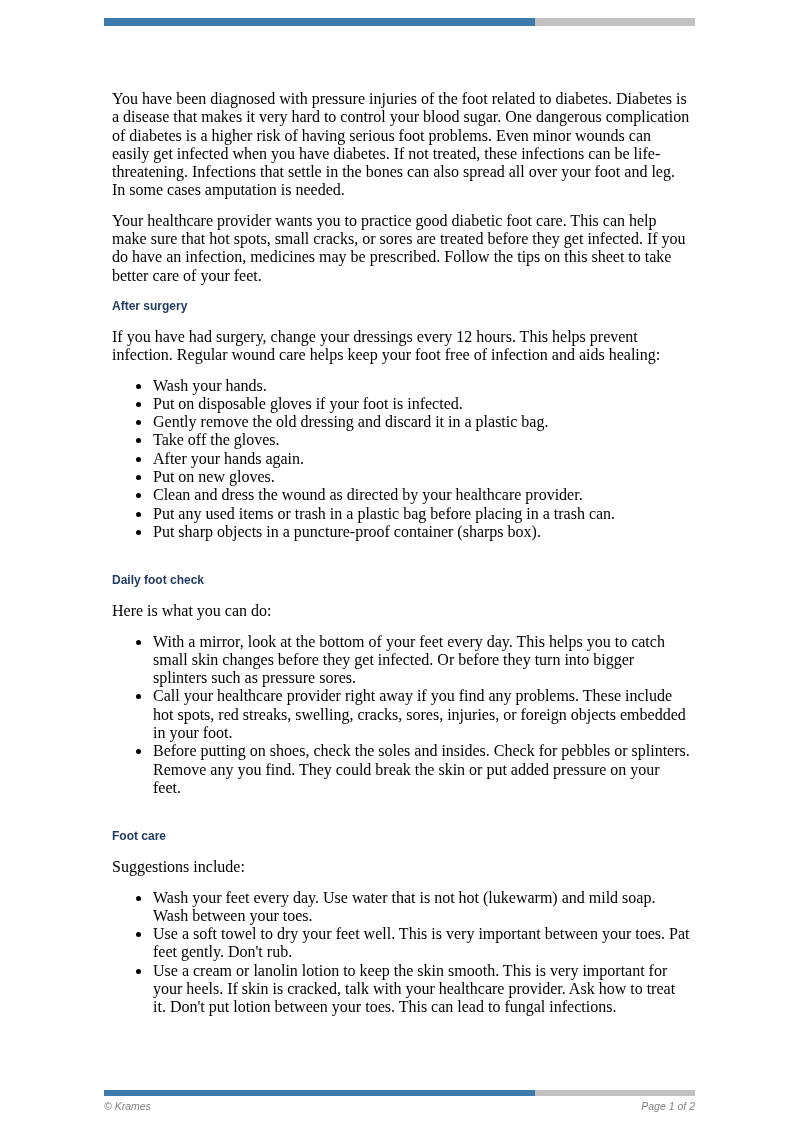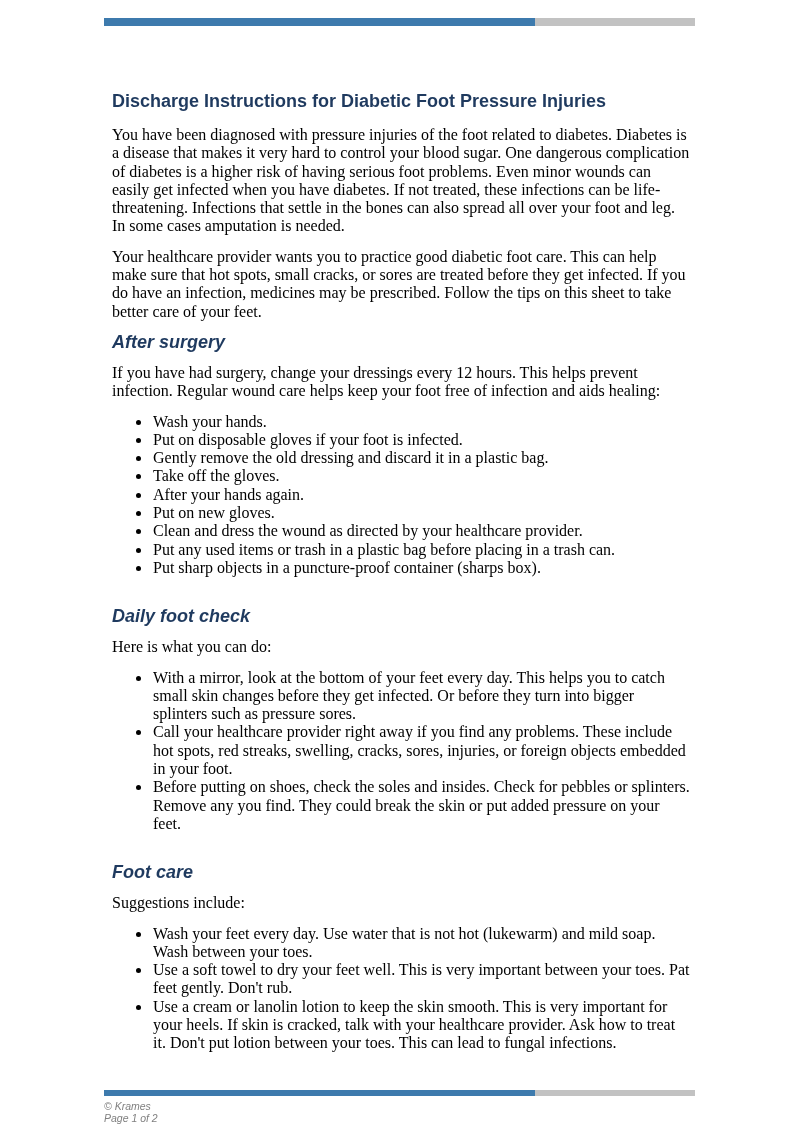--- a/index.html
+++ b/index.html
@@ -39,25 +39,24 @@
     color: var(--heading-navy, #1f3a5f);
     margin: 0 0 14px 0;
   }
   p.body-text {
     margin: 0 0 12px 0;
     font-family: Liberation Serif, serif;
   }
   h2.section-heading {
     font-family: "Liberation Sans", sans-serif;
     font-weight: bold;
-    font-size: 18px;
+    font-size: 12px;
     line-height: 19px;
     color: var(--heading-navy, #1f3a5f);
     margin: 3px 0 12px 0;
-    font-style: italic;
   }
   ul.bullet-list {
     margin: 0 0 30px 0;
     padding-left: 40px;
   }
   ul.bullet-list li {
     margin: 0;
     padding-left: 1px;
   }
   .footer-row {
@@ -65,34 +64,32 @@
     left: 104px;
     top: 1100px;
     width: 591px;
     display: flex;
     justify-content: space-between;
     font-family: "Liberation Sans", sans-serif;
     font-style: italic;
     font-size: 10.5px;
     line-height: 12px;
     color: var(--footer-text, #808080);
-    flex-direction: column;
   }
 </style>
 </head>
 <body>
 
 <div class="accent-bar top">
   <div class="accent-blue"></div>
   <div class="accent-gray"></div>
 </div>
 
 <div class="content">
 
-  <h1 class="doc-title">Discharge Instructions for Diabetic Foot Pressure Injuries</h1>
 
   <p class="body-text">You have been diagnosed with pressure injuries of the foot related to diabetes. Diabetes is a disease that makes it very hard to control your blood sugar. One dangerous complication of diabetes is a higher risk of having serious foot problems. Even minor wounds can easily get infected when you have diabetes. If not treated, these infections can be life-threatening. Infections that settle in the bones can also spread all over your foot and leg. In some cases amputation is needed.</p>
   <p class="body-text">Your healthcare provider wants you to practice good diabetic foot care. This can help make sure that hot spots, small cracks, or sores are treated before they get infected. If you do have an infection, medicines may be prescribed. Follow the tips on this sheet to take better care of your feet.</p>
 
   <section>
     <h2 class="section-heading">After surgery</h2>
     <p class="body-text">If you have had surgery, change your dressings every 12 hours. This helps prevent infection. Regular wound care helps keep your foot free of infection and aids healing:</p>
     <ul class="bullet-list">
       <li>Wash your hands.</li>
       <li>Put on disposable gloves if your foot is infected.</li>

